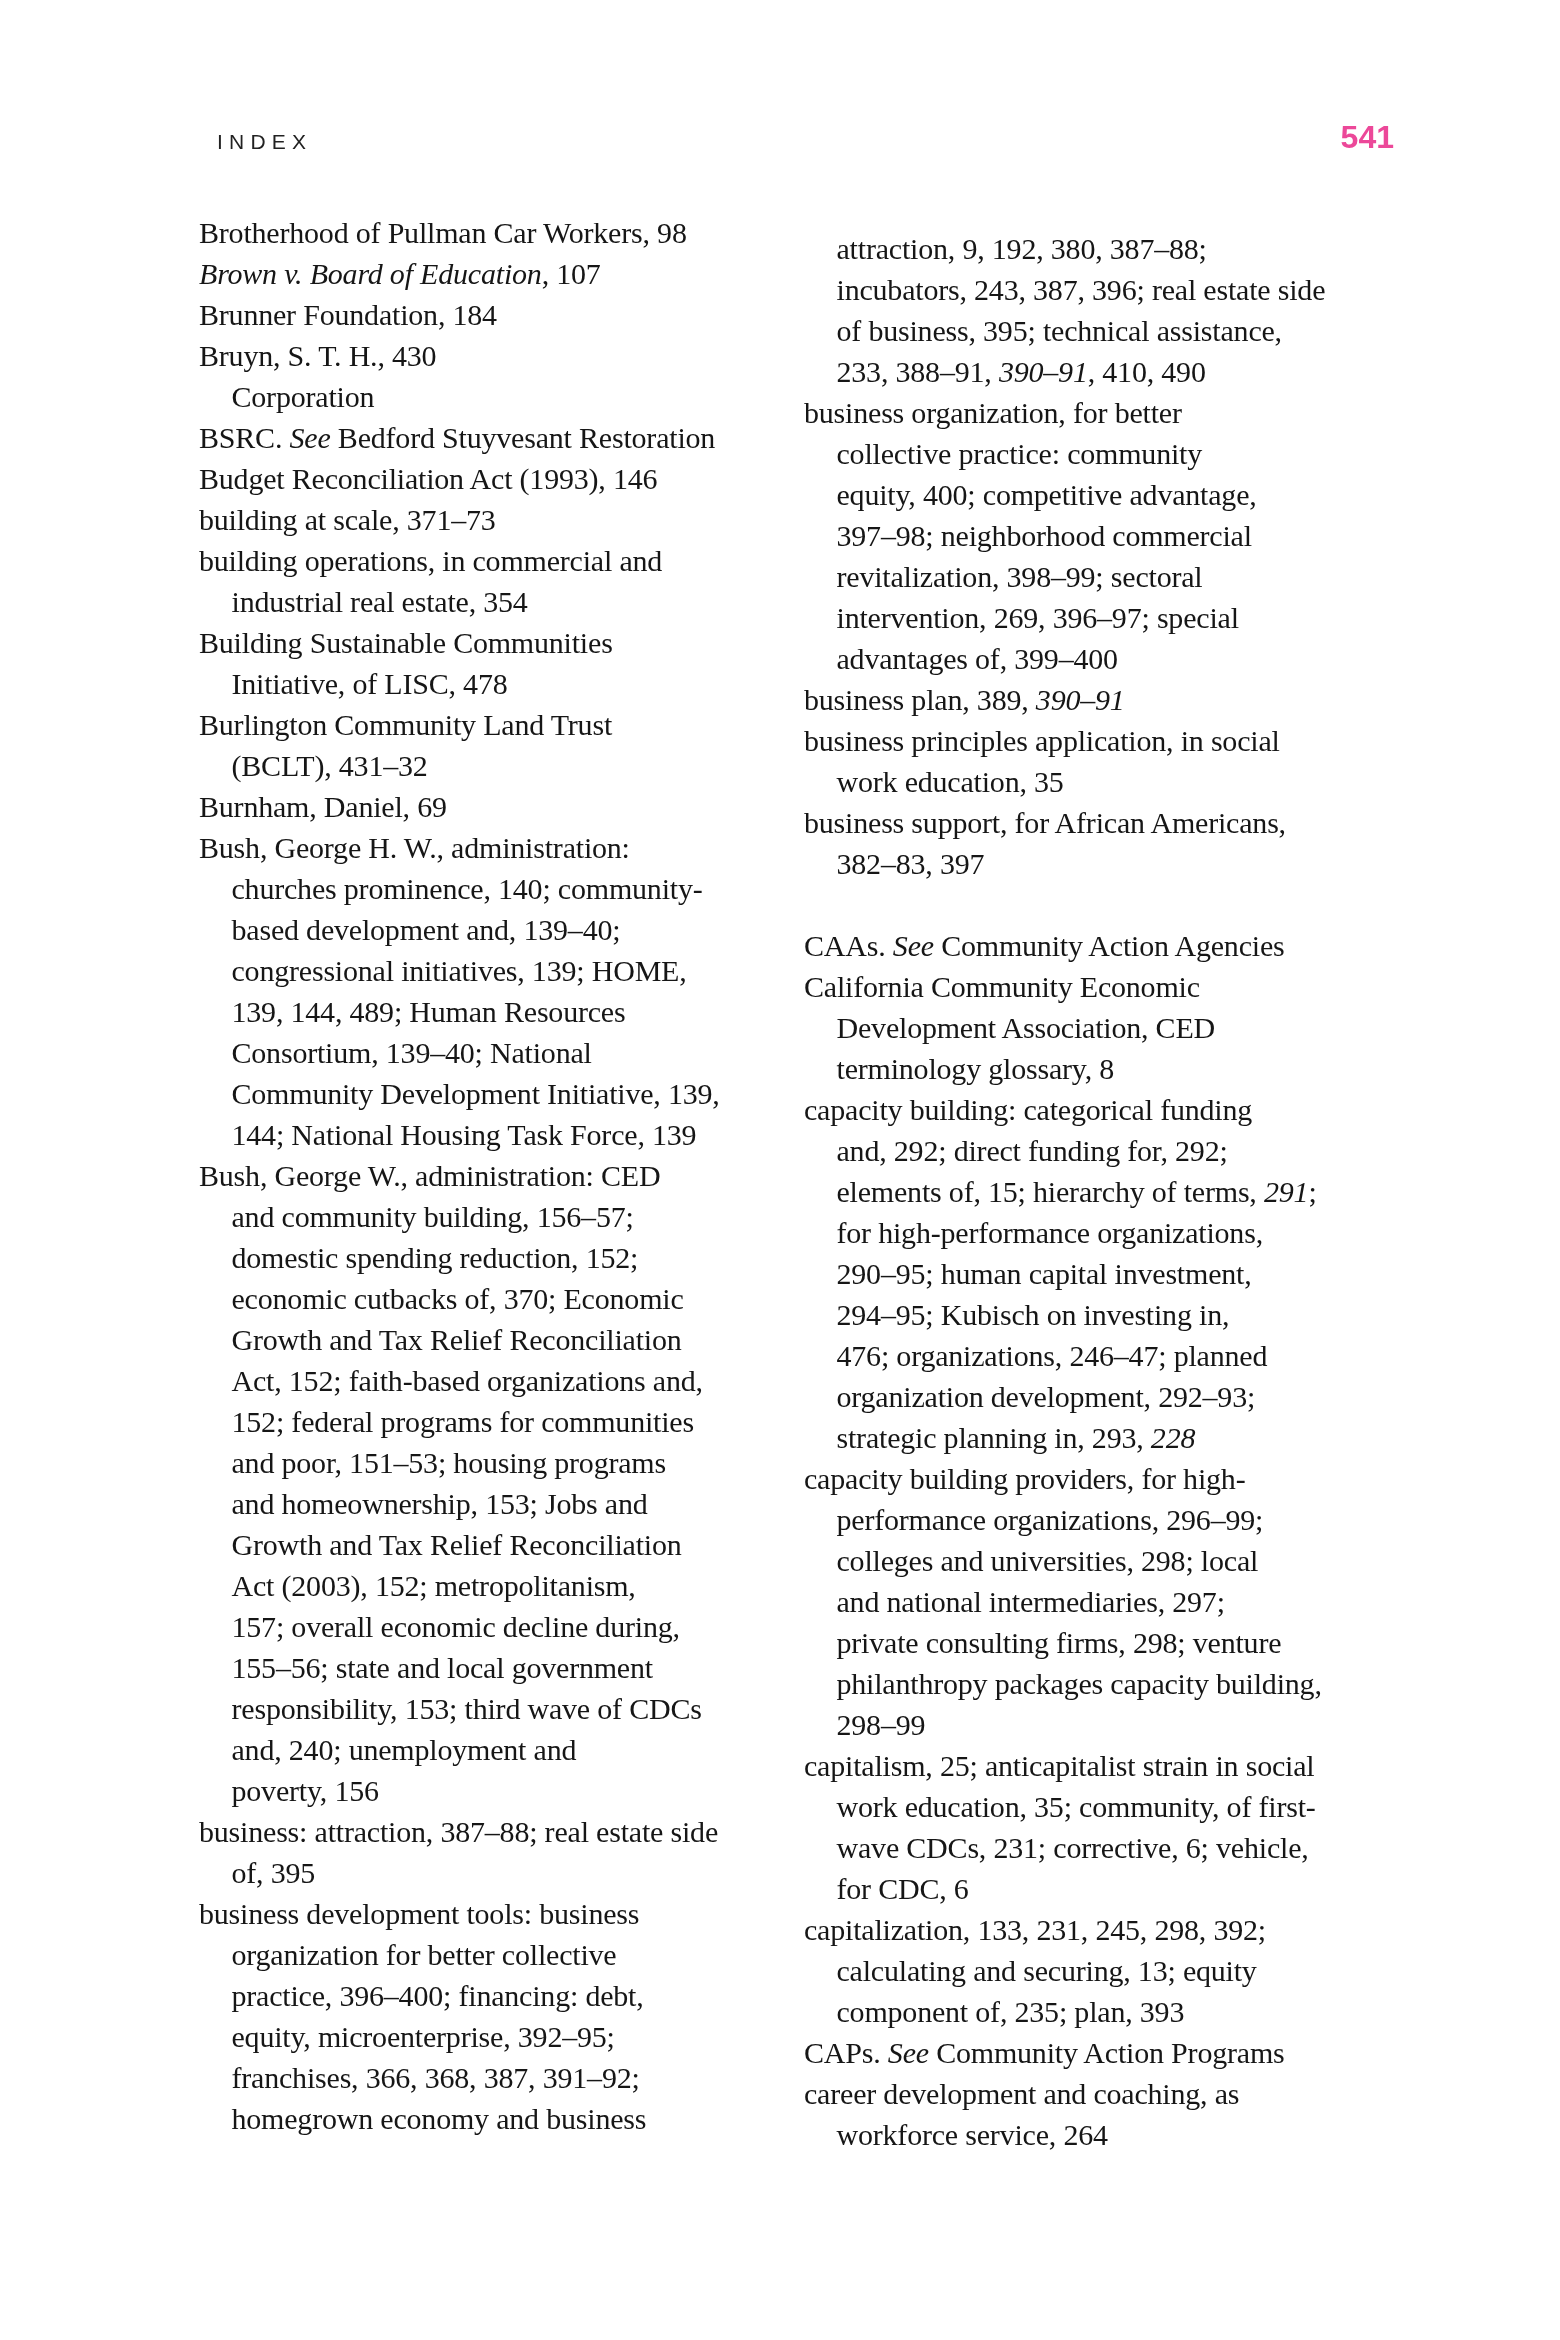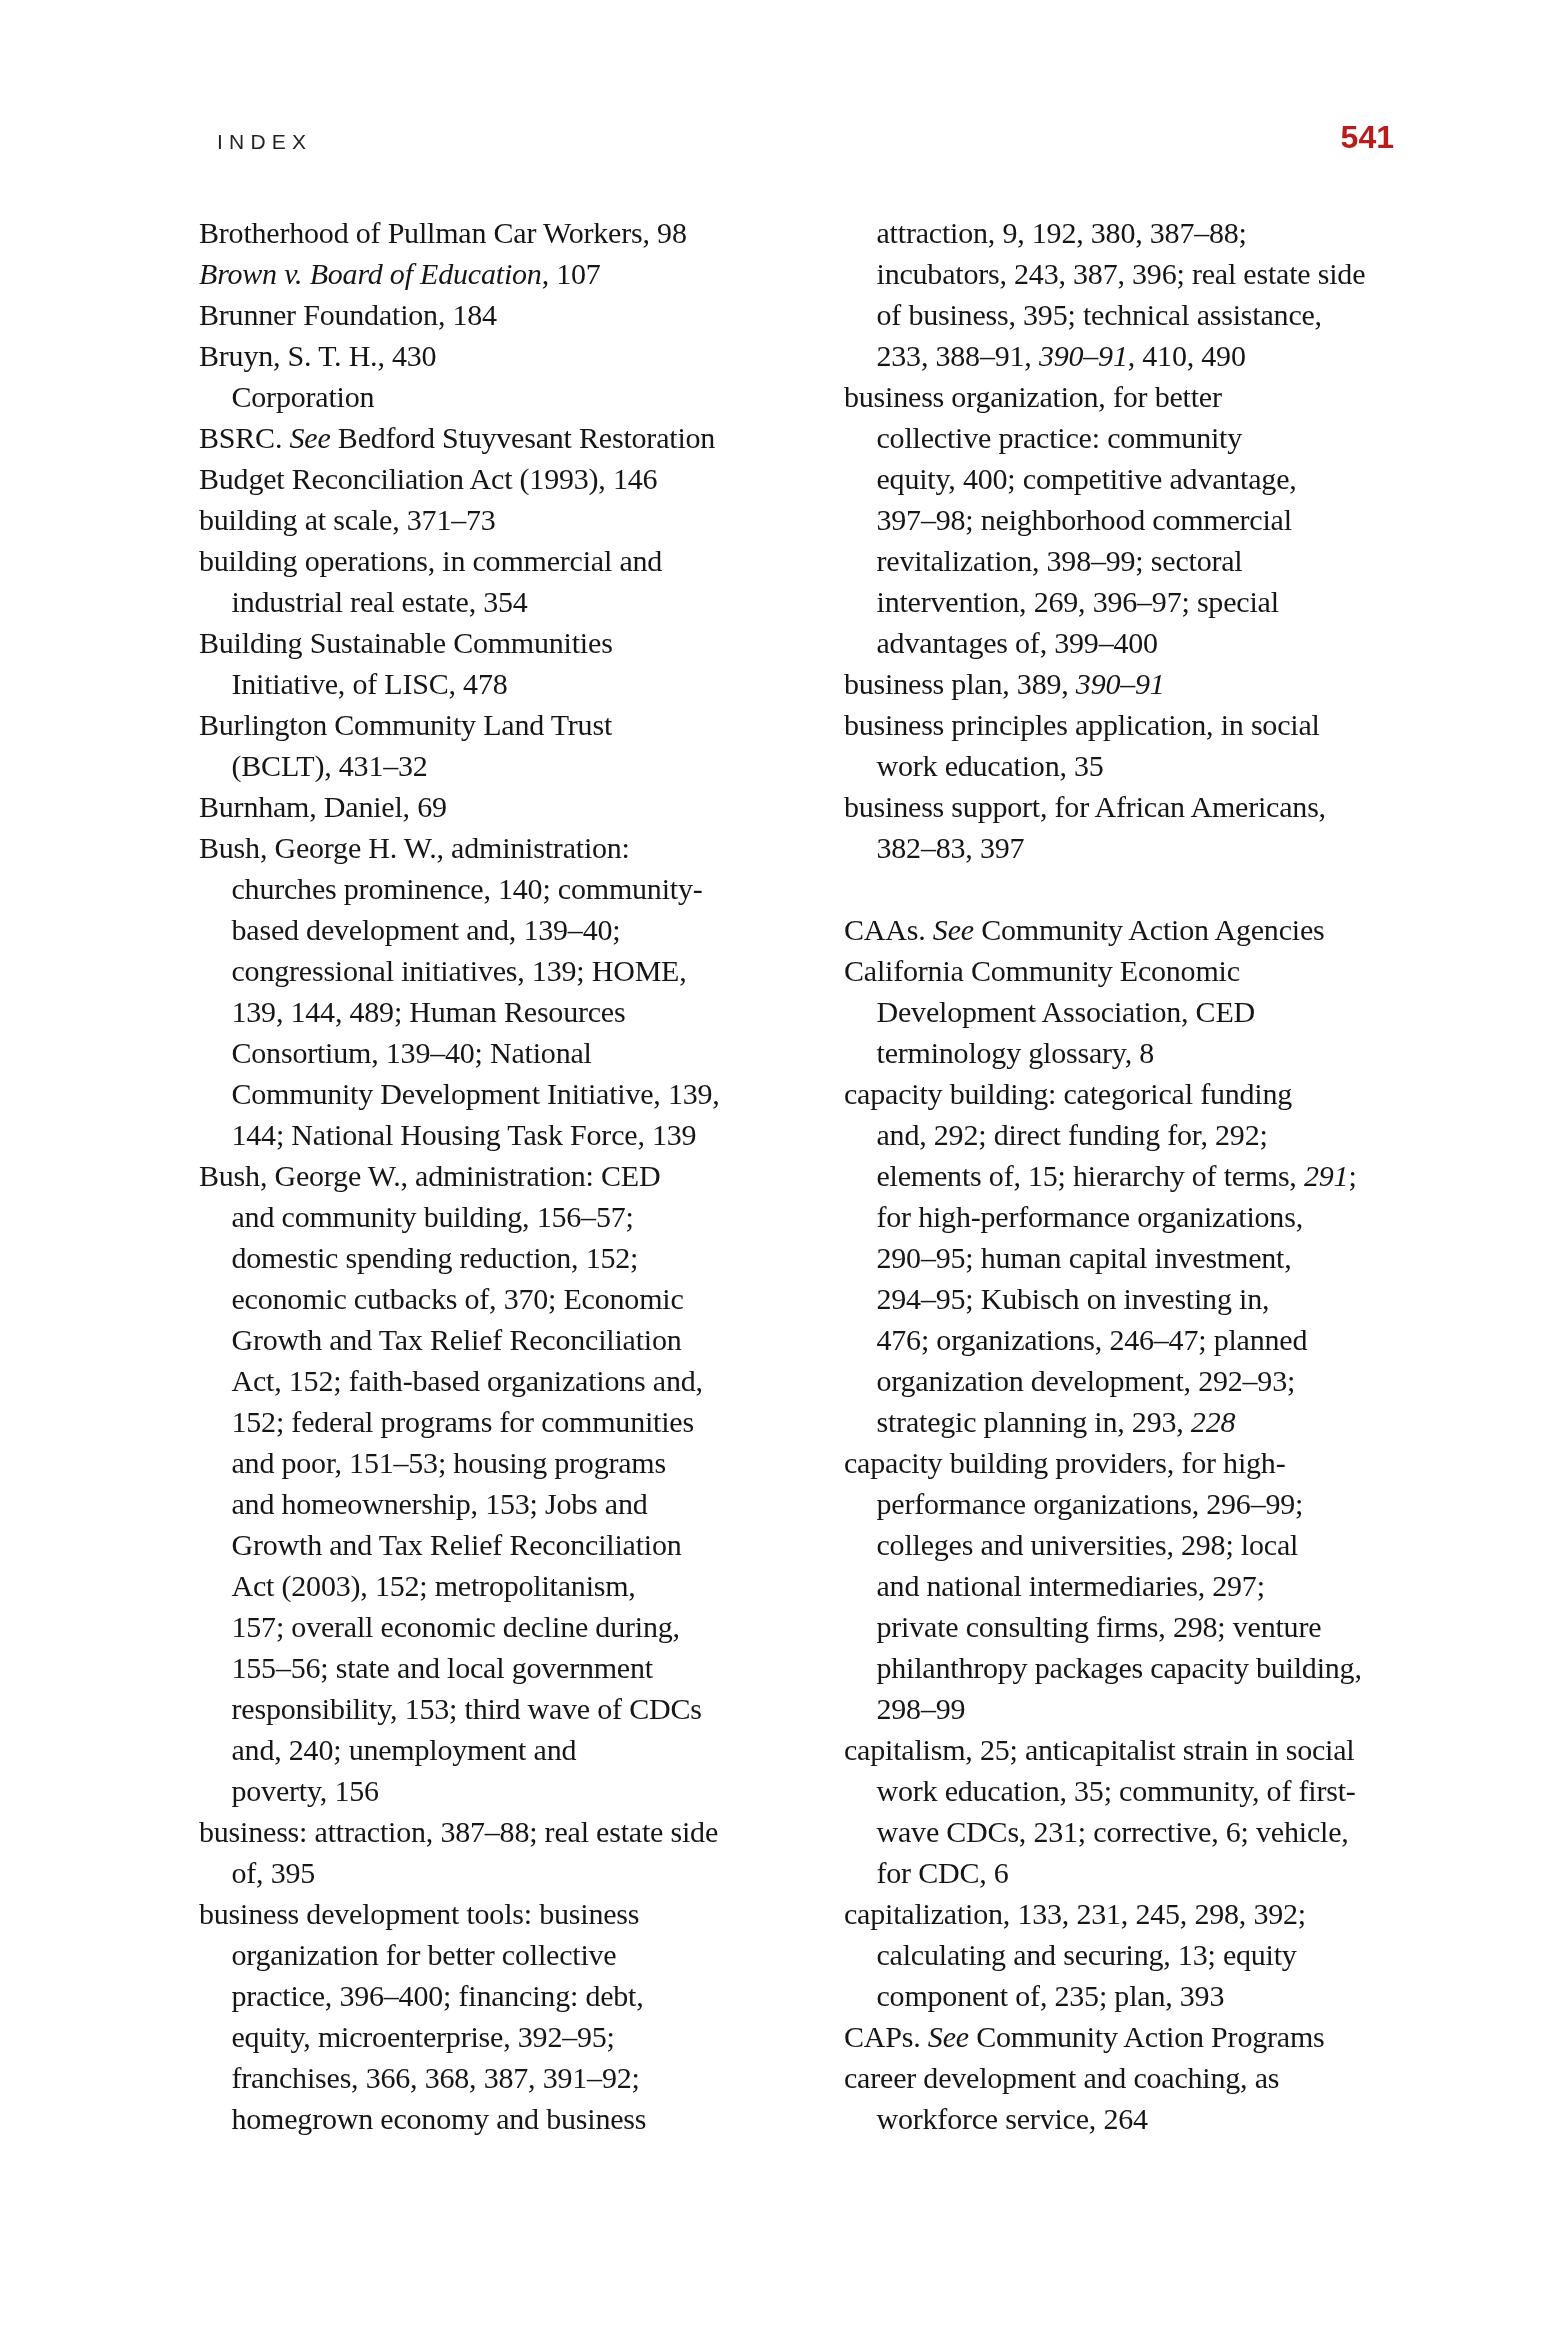--- a/index.html
+++ b/index.html
@@ -22,30 +22,30 @@
     font-weight: 400;
     color: #222222;
   }
   .page-number {
     position: absolute;
     top: 119px;
     right: 167px;
     font-family: "Liberation Sans", sans-serif;
     font-weight: bold;
     font-size: 32px;
-    color: #b91c1c;
+    color: #ec4899;
     text-align: center;
   }
   .column {
     position: absolute;
     top: 212px;
     width: 631px;
   }
   .col-left  { left: 199px; }
-  .col-right { left: 844px; }
+  .col-right { left: 804px; margin-top: 16px; }
   .entry { margin: 0; }
   .line {
     white-space: nowrap;
     font-size: 30px;
     line-height: 41px;
     letter-spacing: -0.2px;
   }
   .line.turn { padding-left: 32.5px; }
   .it { font-style: italic; }
   .section-break { height: 41px; }

